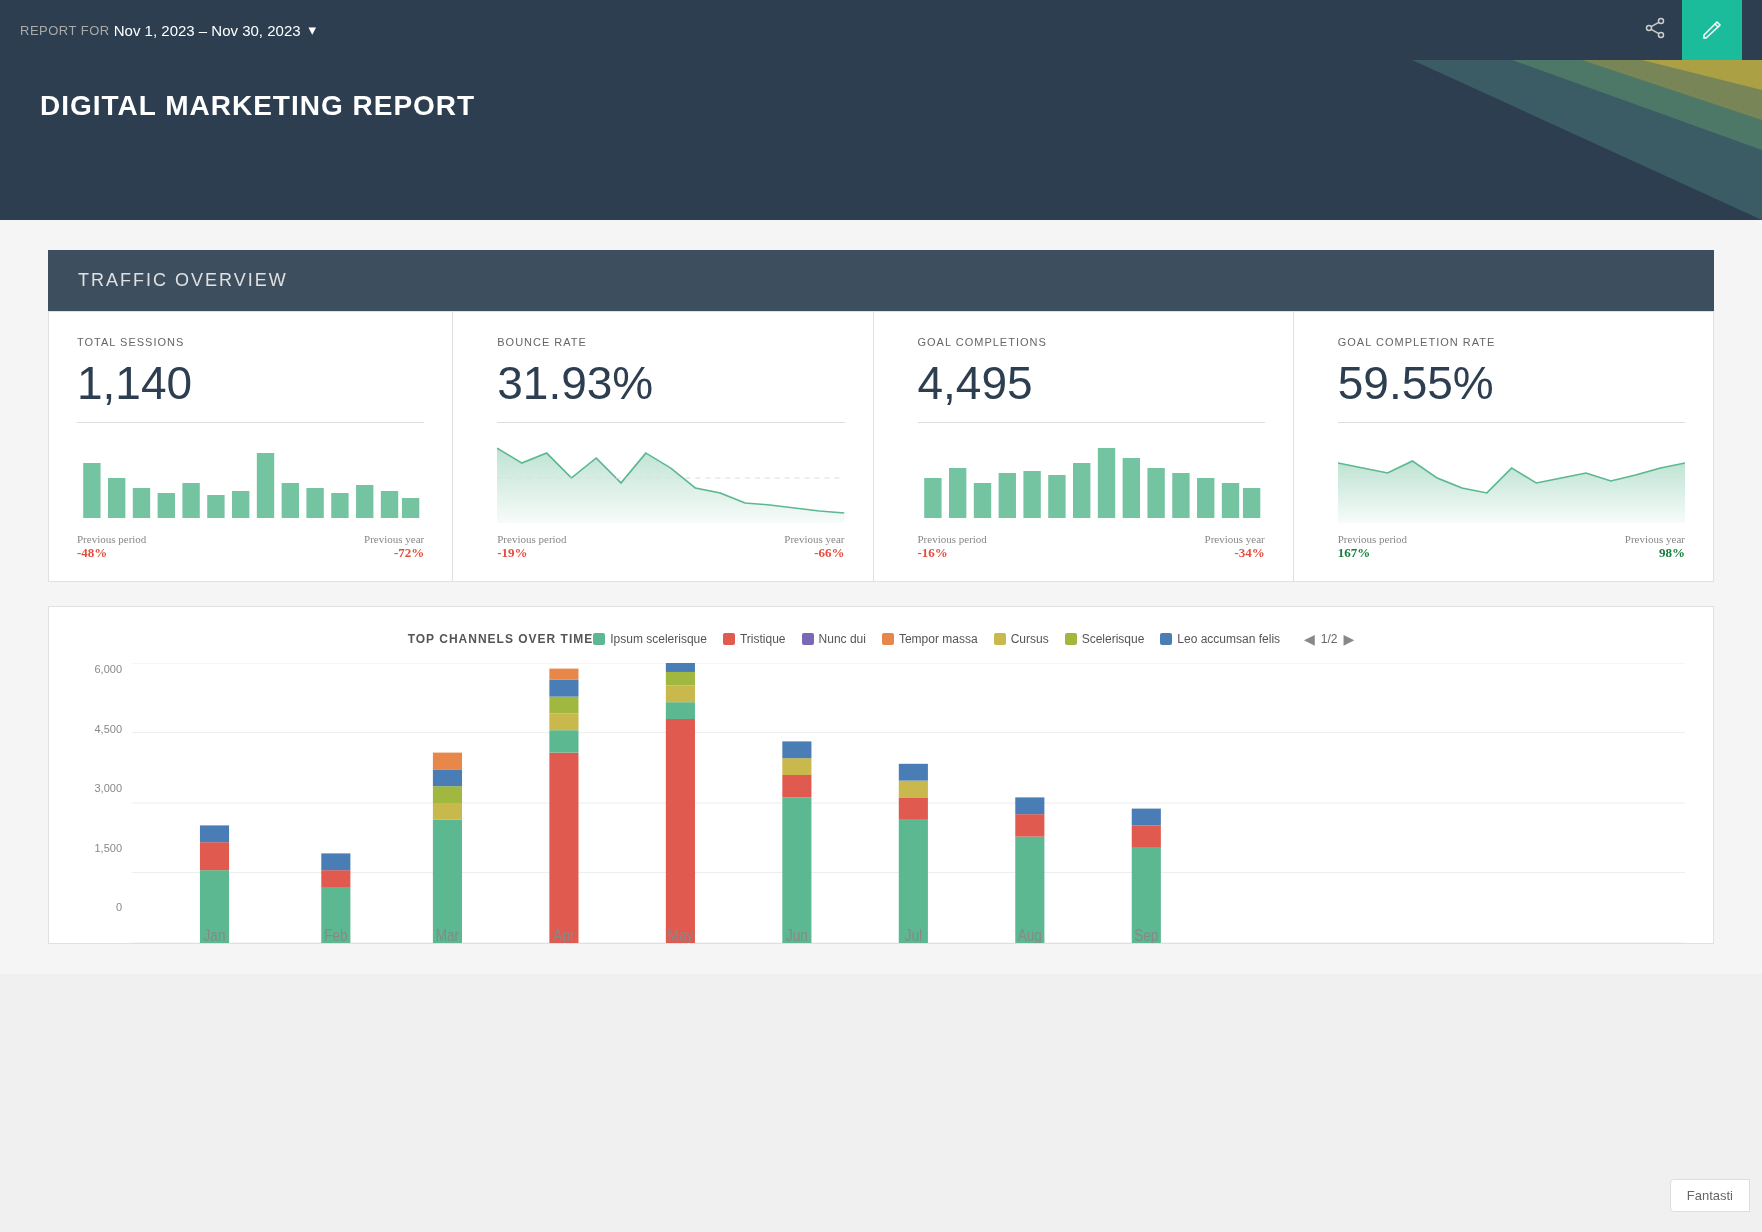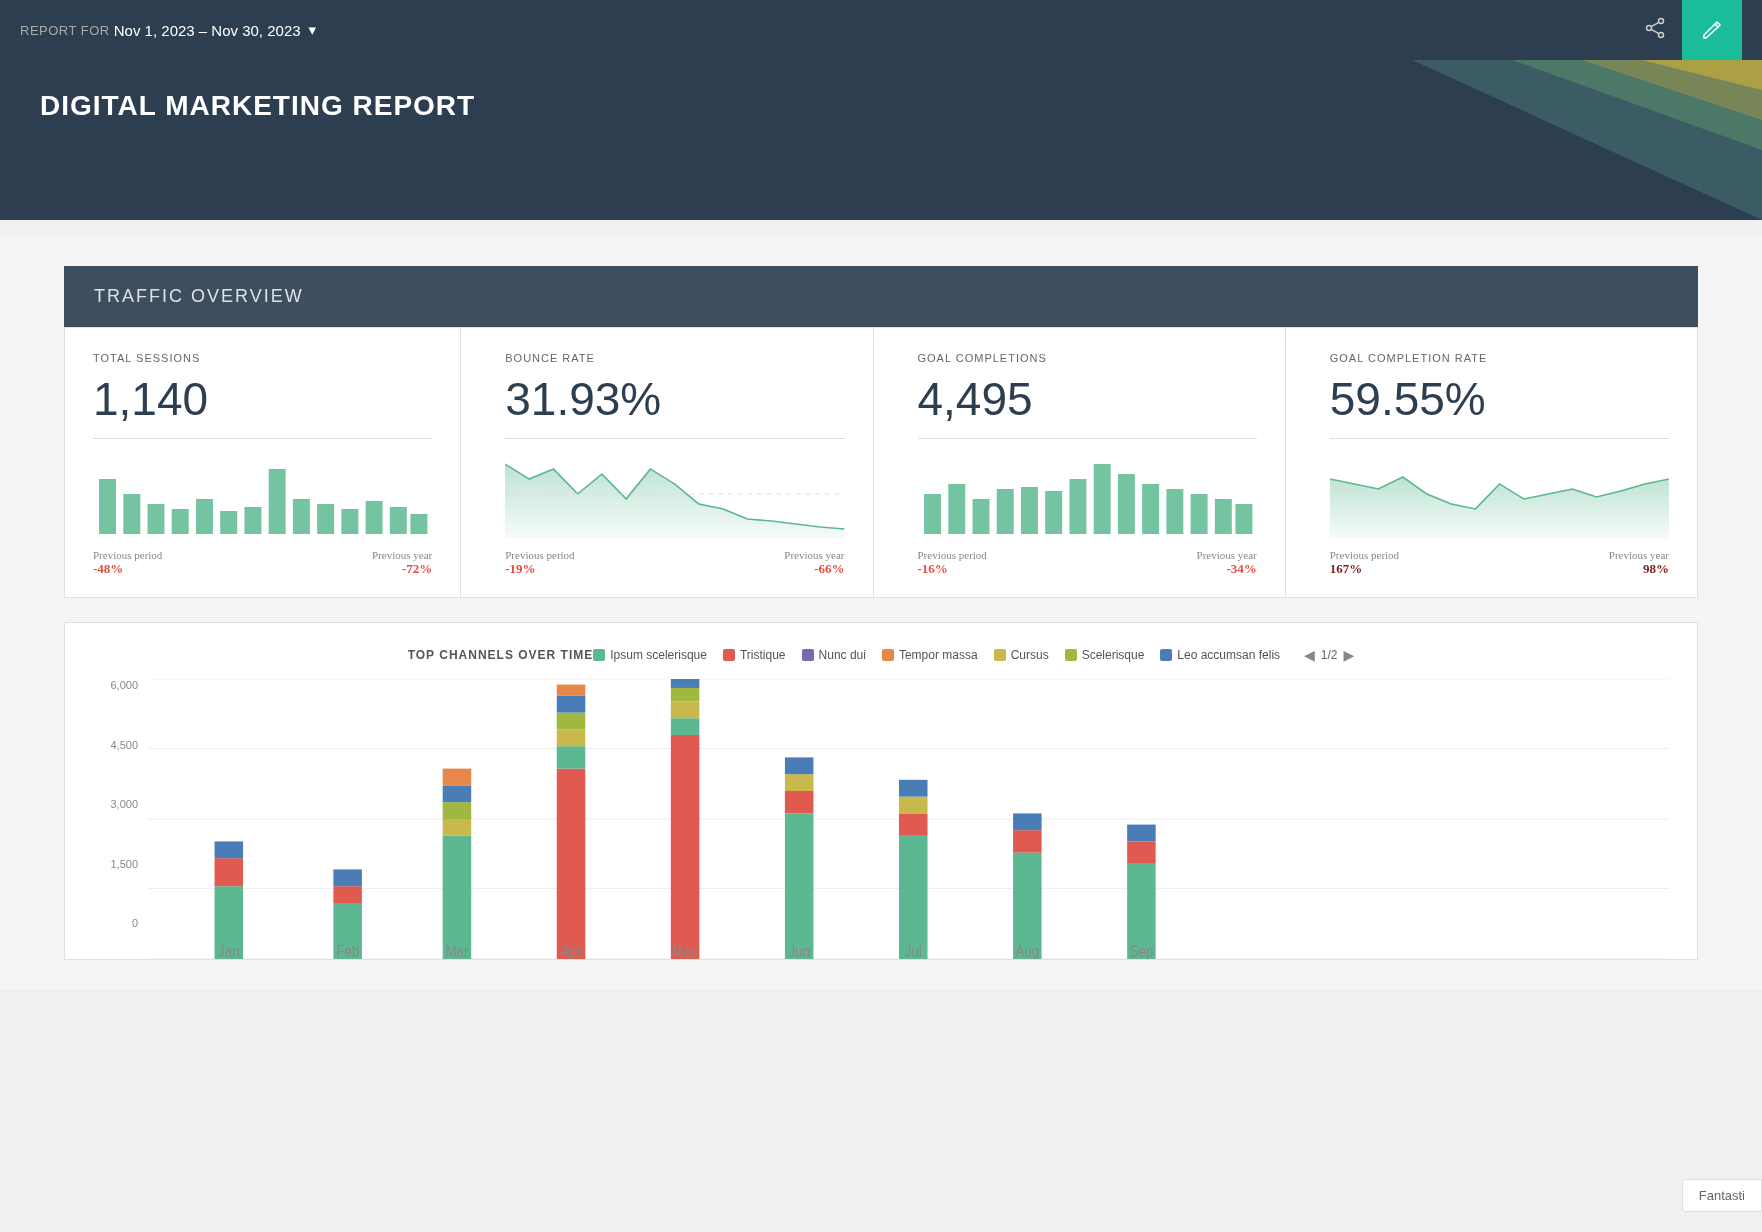--- a/index.html
+++ b/index.html
@@ -83,22 +83,21 @@
       right: 0;
       top: 0;
       width: 500px;
       height: 160px;
       z-index: 1;
     }
 
     
     .main-content {
       background: #f5f5f5;
-      padding: 30px 64px;
-      margin-top: 16px;
+      padding: 30px 48px;
     }
 
     
     .section-header {
       background: #3d4f5e;
       color: #e0e0e0;
       font-size: 18px;
       letter-spacing: 2px;
       padding: 20px 30px;
       margin-bottom: 0;
@@ -144,21 +143,21 @@
       margin-top: 6px;
       font-family: Liberation Serif, serif;
     }
     .metric-footer-item {
       display: flex;
       flex-direction: column;
       align-items: flex-start;
     }
     .metric-footer-item:last-child { align-items: flex-end; }
     .metric-change-negative { color: #e74c3c; font-weight: 600; font-size: 13px; }
-    .metric-change-positive { color: #7f1d1d; font-weight: 600; font-size: 13px; text-align: center; }
+    .metric-change-positive { color: #15803d; font-weight: 600; font-size: 13px; text-align: center; }
     .divider-line {
       border: none;
       border-top: 1px solid #ddd;
       margin-bottom: 10px;
     }
 
     
     .chart-svg { width: 100%; height: 90px; }
 
     
@@ -212,21 +211,21 @@
       border: none;
       cursor: pointer;
       color: #888;
       font-size: 14px;
     }
 
     
     .fantastic-badge {
       position: fixed;
       bottom: 20px;
-      right: 0;
+      right: 12px;
       background: #fff;
       border: 1px solid #ddd;
       padding: 8px 16px;
       font-size: 13px;
       color: #666;
       border-radius: 4px 0 0 4px;
     }
   </style>
 </head>
 <body>

